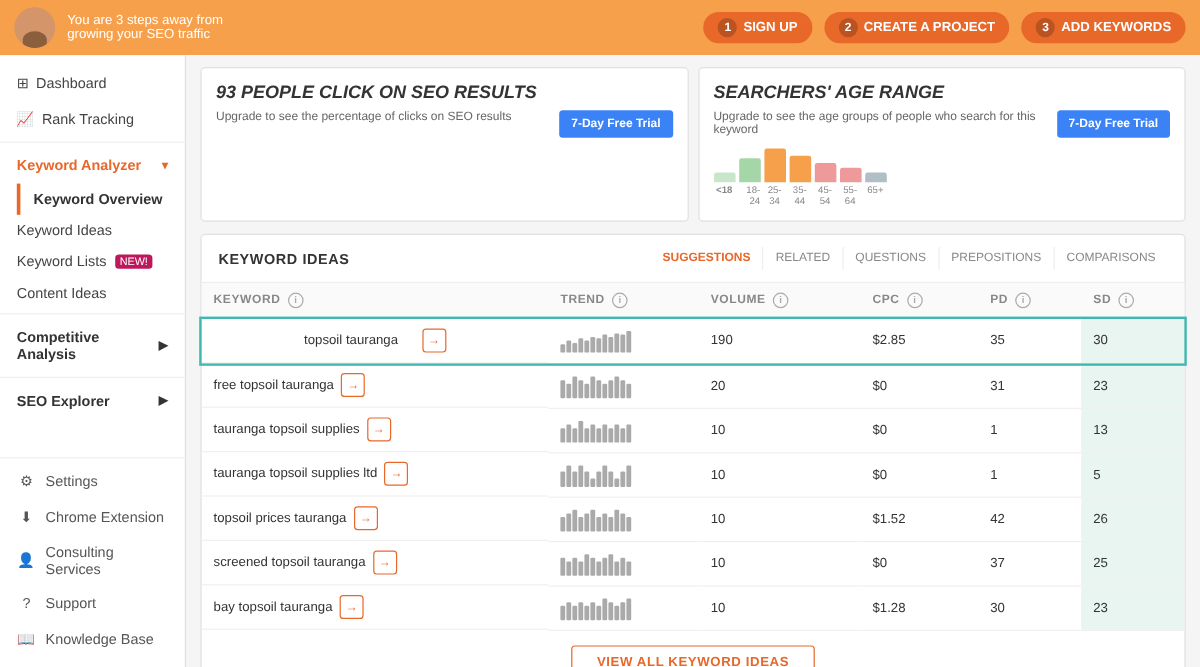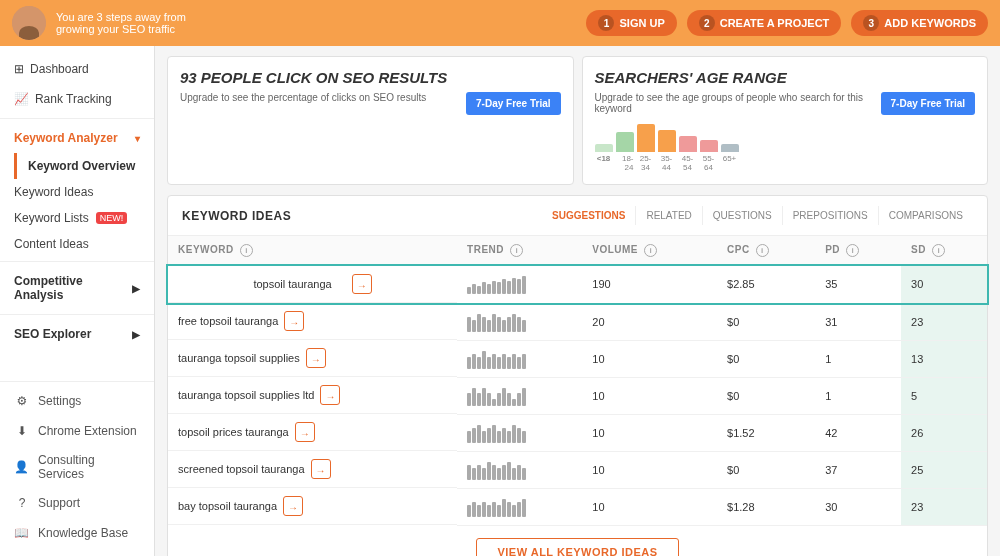--- a/index.html
+++ b/index.html
@@ -39,21 +39,21 @@
     }
     .sidebar-section-header {
       padding: 8px 14px; font-size: 12px; font-weight: bold; color: #333; display: flex; align-items: center; justify-content: space-between; cursor: pointer;
     }
     .sidebar-section-header.active { color: #e8682a; }
     .sidebar-sub { padding-left: 14px; }
     .sidebar-sub-item {
       padding: 6px 14px 6px 0; cursor: pointer; font-size: 12px; color: #444; display: flex; align-items: center; gap: 4px;
     }
     .sidebar-sub-item.active-sub { border-left: 3px solid #e8682a; padding-left: 11px; font-weight: bold; color: #333; }
-    .new-badge { background: #ef4444; color: #fff; font-size: 9px; border-radius: 3px; padding: 1px 4px; margin-left: 3px; }
+    .new-badge { background: #be185d; color: #fff; font-size: 9px; border-radius: 3px; padding: 1px 4px; margin-left: 3px; }
     .sidebar-divider { border: none; border-top: 1px solid #eee; margin: 4px 0; }
     .sidebar-bottom { padding: 8px 0; margin-top: auto; }
     .sidebar-bottom-item { padding: 7px 14px; cursor: pointer; font-size: 12px; color: #555; display: flex; align-items: center; gap: 8px; }
     .icon-circle { width: 16px; height: 16px; display: flex; align-items: center; justify-content: center; flex-shrink: 0; }
 
     
     .content-area { flex: 1; overflow-y: auto; background: #f5f5f5; }
 
     
     .cards-row { display: flex; gap: 8px; padding: 10px 12px; }

